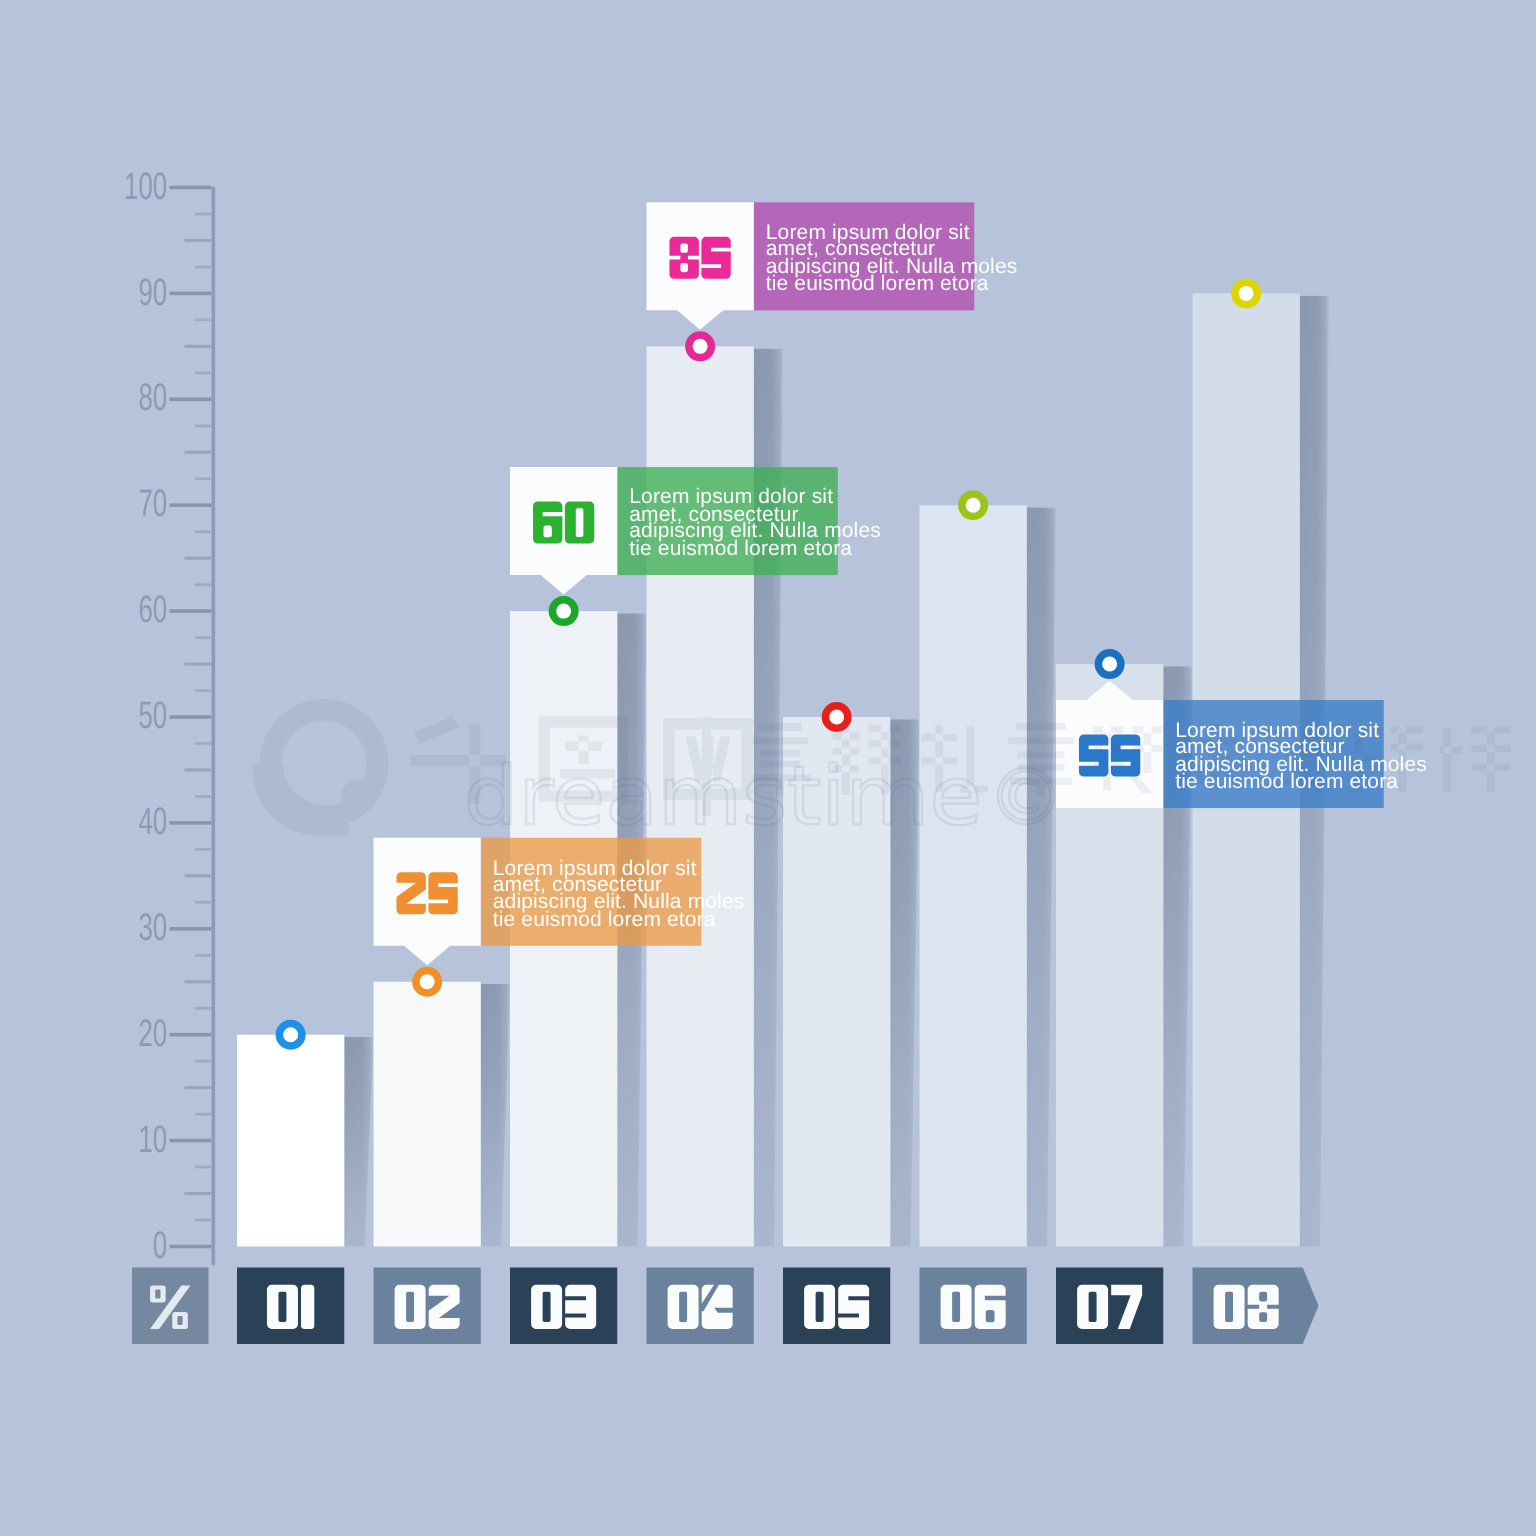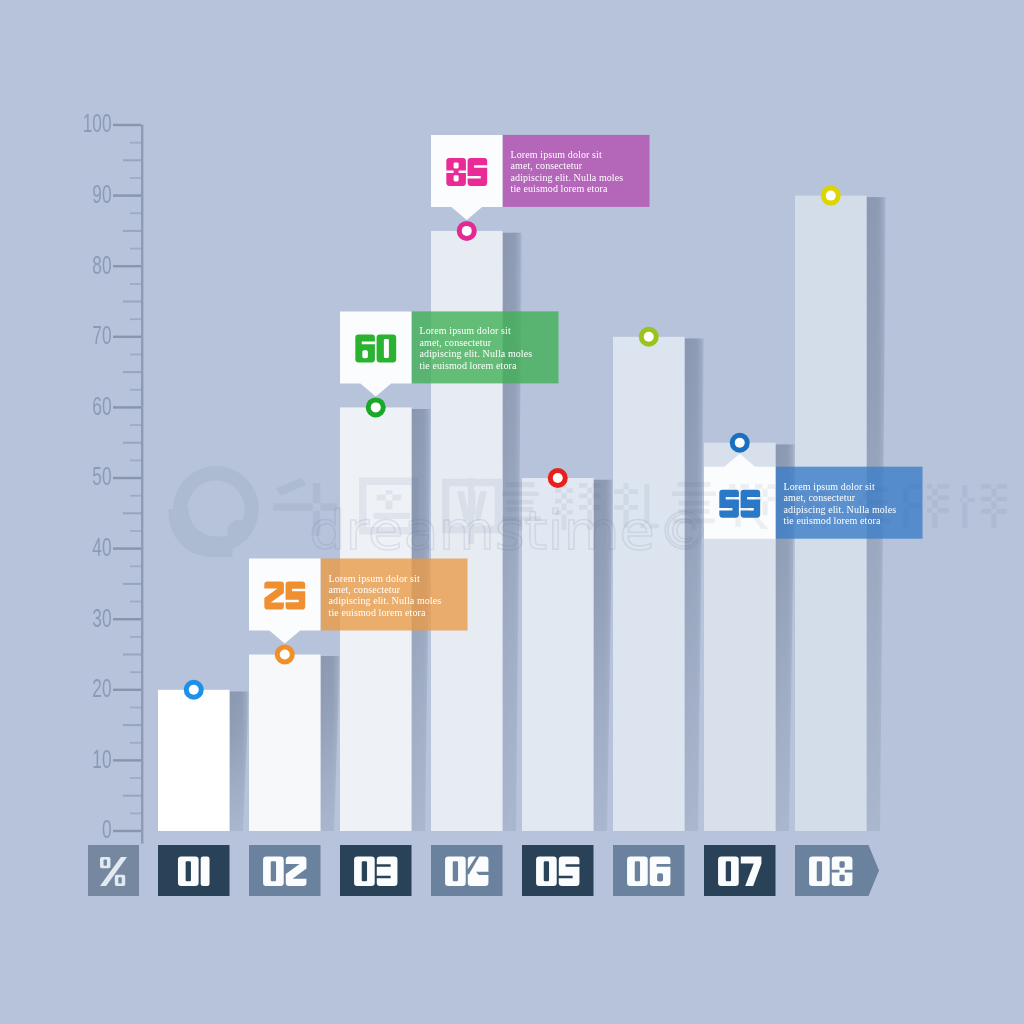--- a/index.html
+++ b/index.html
@@ -1,21 +1,21 @@
 <!DOCTYPE html>
 <html><head>
 <meta charset="utf-8">
 <style>
   html,body{margin:0;padding:0;background:#b6c3da;}
   body{width:1024px;height:1024px;overflow:hidden;
        font-family:"Liberation Sans",sans-serif;}
   #stage{position:relative;width:1024px;height:736px;background:#b6c3da;}
   #stage svg.layer{position:absolute;left:0;top:0;width:1024px;height:1024px;}
-  .ct{position:absolute;color:#fff;font-size:10px;line-height:11.4px;white-space:nowrap;
-      font-family:Liberation Serif, serif;letter-spacing:.1px;}
+  .ct{position:absolute;color:#fff;font-size:14px;line-height:11.4px;white-space:nowrap;
+      font-family:Liberation Sans, sans-serif;letter-spacing:.1px;}
 </style>
 </head>
 <body>
 
 <div id="stage">
   <svg class="layer" id="chartsvg" viewBox="0 0 1024 1024">
       <defs>
 <linearGradient id="shadg" x1="0" y1="0" x2="1" y2="0">
   <stop offset="0" stop-color="#56657f" stop-opacity="0.46"></stop>
   <stop offset="0.62" stop-color="#56657f" stop-opacity="0.42"></stop>

